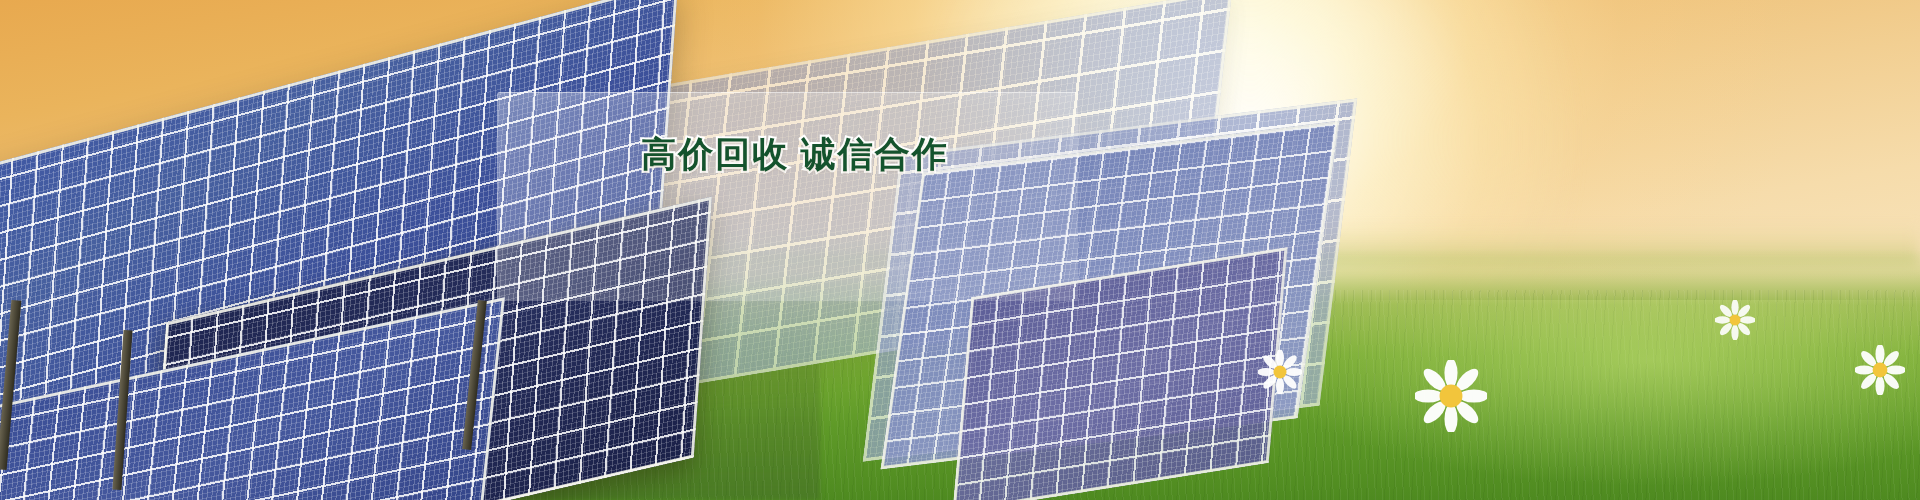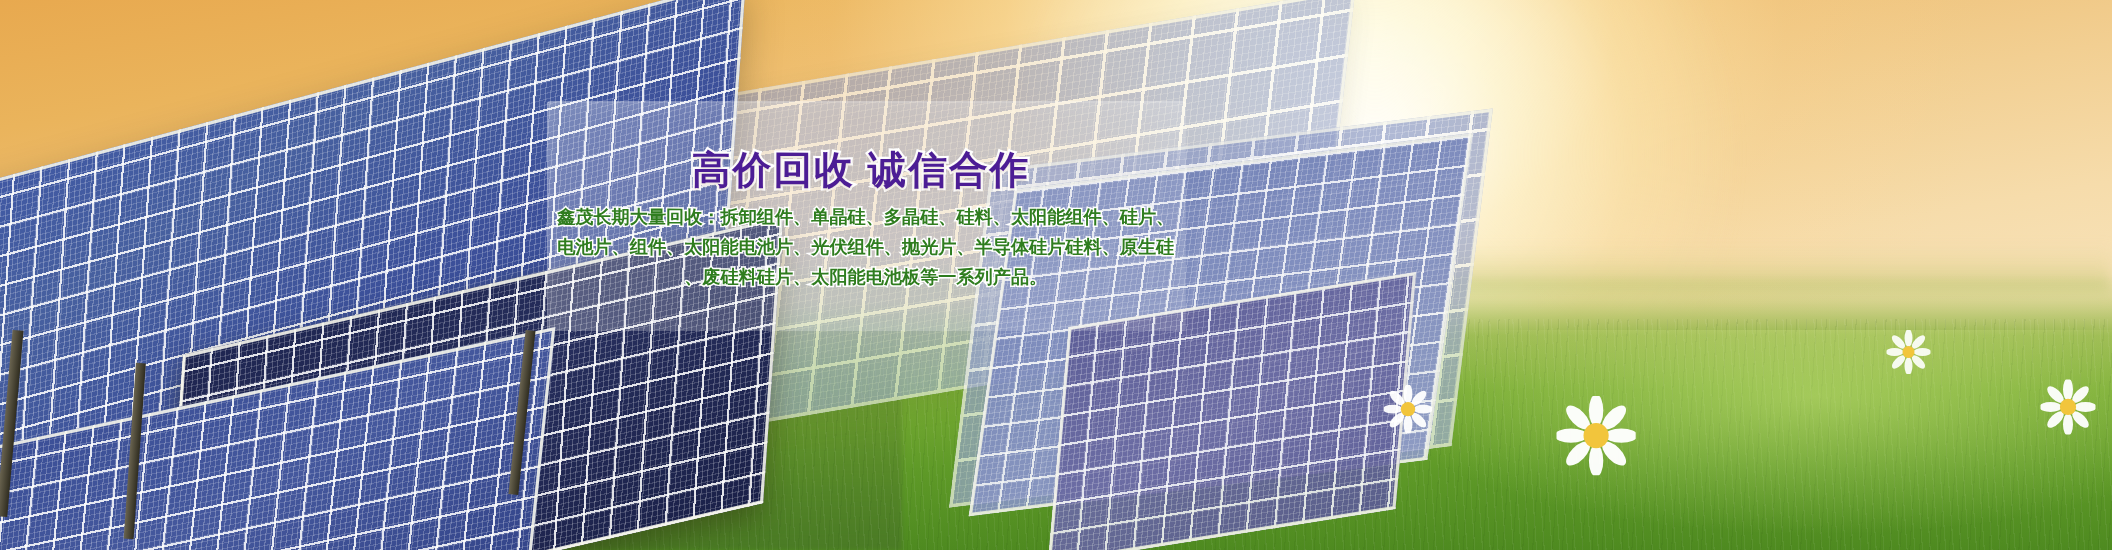--- a/index.html
+++ b/index.html
@@ -148,24 +148,24 @@
   
   #text-panel{
     position:absolute;left:497px;top:92px;width:580px;height:208px;
     background:linear-gradient(135deg, rgba(255,255,255,0.30) 0%, rgba(255,255,255,0.20) 40%, rgba(255,255,255,0.12) 100%);
     border-top:1px solid rgba(255,255,255,0.55);
     border-left:1px solid rgba(255,255,255,0.35);
     border-radius:3px;
     box-shadow:0 2px 16px rgba(255,255,255,0.12) inset;
   }
   #headline{
-    position:absolute;left:493px;top:131px;width:580px;
+    position:absolute;left:505px;top:131px;width:580px;
     text-align:center;
     font-size:35px;font-weight:bold;letter-spacing:2px;
-    color:#4c1d95;
+    color:#14532d;
     -webkit-text-stroke:4px #ffffff;
     paint-order:stroke fill;
     text-shadow:0 2px 3px rgba(120,80,20,.18);
     white-space:nowrap;
   }
   #body-text{
     position:absolute;left:497px;top:185px;width:580px;
     text-align:center;
     font-size:16.5px;font-weight:bold;line-height:27px;
     color:#2f7d1f;
@@ -280,19 +280,14 @@
         <ellipse cx="32" cy="32" rx="4" ry="8.5" transform="rotate(-45 32 32)"></ellipse>
       </g>
       <circle cx="22" cy="22" r="6.5" fill="#f2c53c"></circle>
     </svg>
   </div>
 
   <div id="text-panel"></div>
 
   <div id="headline">高价回收  诚信合作</div>
 
-  <div id="body-text">
-    <span class="ln l1">鑫茂长期大量回收：拆卸组件、单晶硅、多晶硅、硅料、太阳能组件、硅片、</span>
-    <span class="ln l2">电池片、组件、太阳能电池片、光伏组件、抛光片、半导体硅片硅料、原生硅</span>
-    <span class="ln l3">、废硅料硅片、太阳能电池板等一系列产品。</span>
-  </div>
 
 </div>
 
 </body></html>

